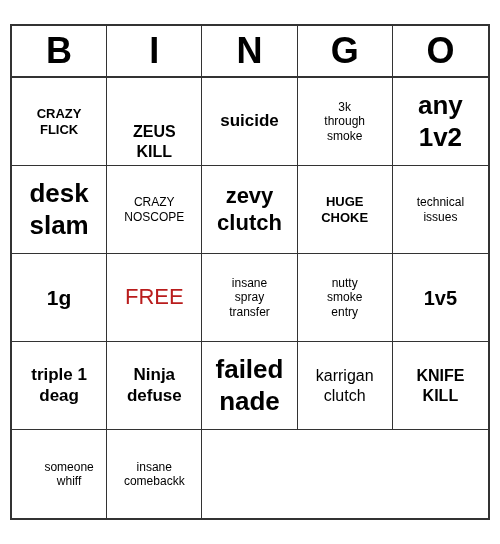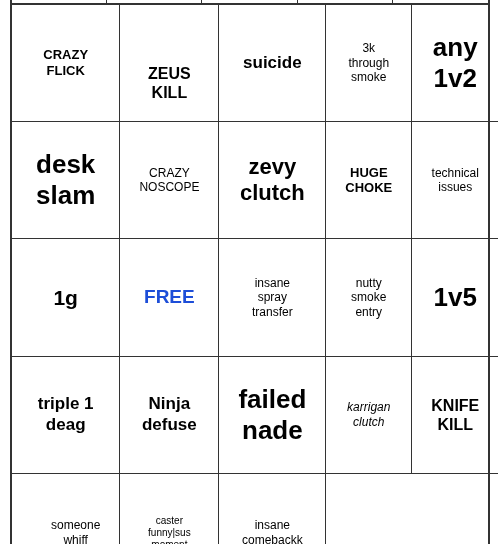--- a/index.html
+++ b/index.html
@@ -35,21 +35,21 @@
       grid-template-rows: repeat(5, 1fr);
     }
     .bingo-cell {
       border-right: 1px solid #333;
       border-bottom: 1px solid #333;
       min-height: 88px;
       display: flex;
       align-items: center;
       justify-content: center;
       text-align: center;
-      padding: 19px;
+      padding: 4px;
       font-size: 13px;
       line-height: 1.2;
     }
     .bingo-cell:nth-child(5n) { border-right: none; }
     .bingo-cell:nth-child(n+21) { border-bottom: none; }
   </style>
 </head>
 <body>
 
 <div class="bingo-card">
@@ -98,62 +98,57 @@
 CHOKE</span>
       </div>
       <div class="bingo-cell">
         <span style="white-space: pre-line; text-align: center; font-size: 12px;">technical
 issues</span>
       </div>
       <div class="bingo-cell">
         <span style="white-space: pre-line; text-align: center; font-size: 21px; font-weight: bold;">1g</span>
       </div>
       <div class="bingo-cell">
-        <span style="white-space: pre-line; text-align: center; font-size: 19px; font-weight: bold; color: #1d4ed8;">FREE</span>
+        <span style="white-space: pre-line; text-align: center; font-size: 22px; font-weight: normal; color: #b91c1c;">FREE</span>
       </div>
       <div class="bingo-cell">
         <span style="white-space: pre-line; text-align: center; font-size: 12px;">insane
 spray
 transfer</span>
       </div>
       <div class="bingo-cell">
         <span style="white-space: pre-line; text-align: center; font-size: 12px;">nutty
 smoke
 entry</span>
       </div>
       <div class="bingo-cell">
-        <span style="white-space: pre-line; text-align: center; font-size: 26px; font-weight: bold;">1v5</span>
+        <span style="white-space: pre-line; text-align: center; font-size: 20px; font-weight: bold;">1v5</span>
       </div>
       <div class="bingo-cell">
         <span style="white-space: pre-line; text-align: center; font-size: 17px; font-weight: bold;">triple 1
 deag</span>
       </div>
       <div class="bingo-cell">
         <span style="white-space: pre-line; text-align: center; font-size: 17px; font-weight: bold;">Ninja
 defuse</span>
       </div>
       <div class="bingo-cell">
         <span style="white-space: pre-line; font-size: 26px; font-weight: bold;">failed
 nade</span>
       </div>
       <div class="bingo-cell">
-        <span style="white-space: pre-line; text-align: center; font-size: 12px; font-style: italic;">karrigan
+        <span style="white-space: pre-line; text-align: center; font-size: 16px;">karrigan
 clutch</span>
       </div>
       <div class="bingo-cell">
         <span style="white-space: pre-line; text-align: center; font-size: 16px; font-weight: bold;">KNIFE
 KILL</span>
       </div>
       <div class="bingo-cell">
         <span style="white-space: pre-line; text-align: center; font-size: 12px; margin-left: 20px;">someone
 whiff</span>
       </div>
       <div class="bingo-cell">
-        <span style="white-space: pre-line; text-align: center; font-size: 10px;">caster
-funny|sus
-moment</span>
-      </div>
-      <div class="bingo-cell">
         <span style="white-space: pre-line; text-align: center; font-size: 12px;">insane
 comebackk</span>
       </div>
     </div>
 </div>
 
 </body></html>

